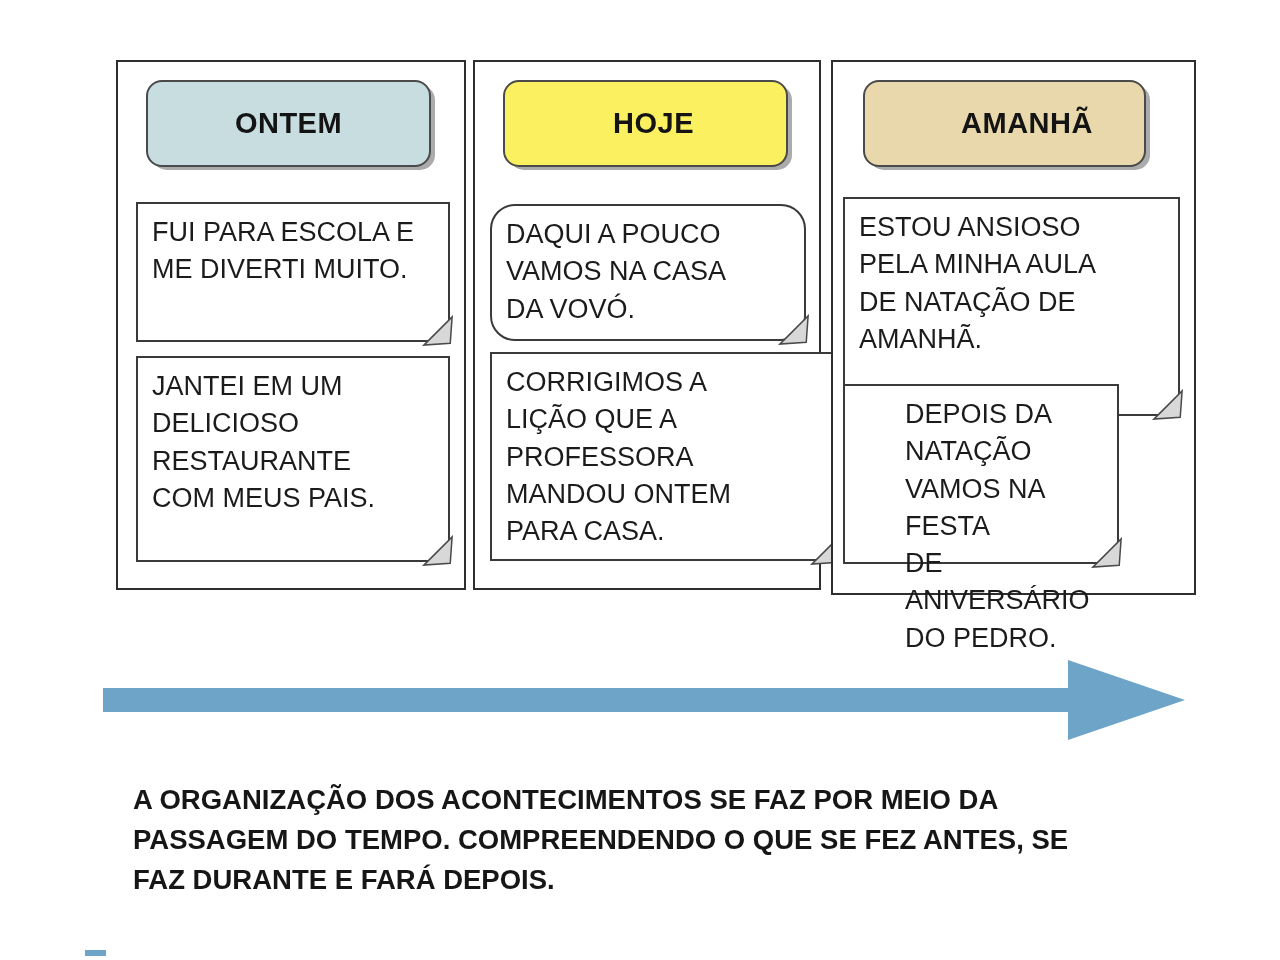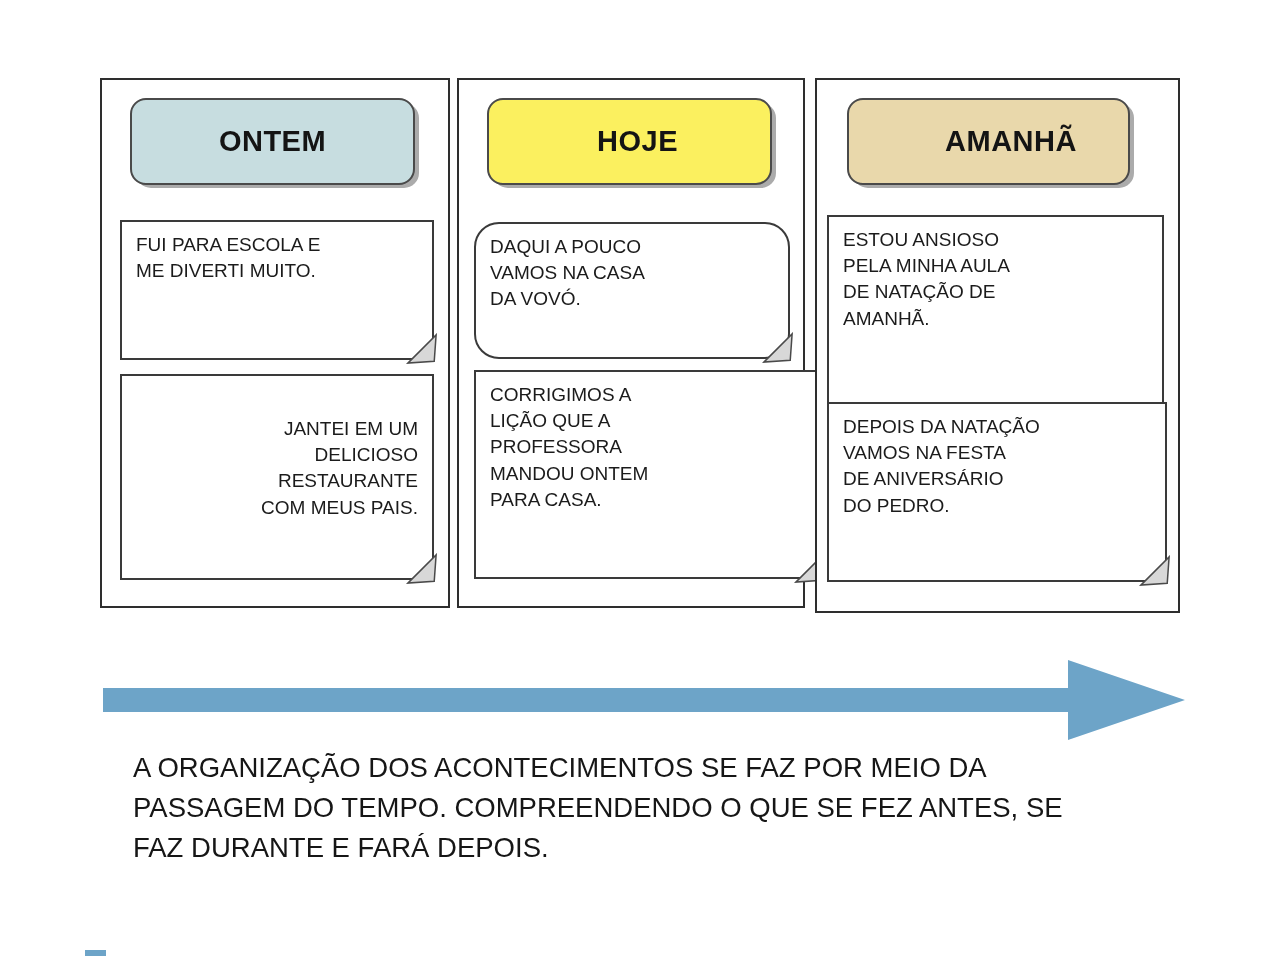--- a/index.html
+++ b/index.html
@@ -10,24 +10,25 @@
   }
   .page {
     position: relative;
     width: 1280px;
     height: 960px;
     background: #ffffff;
     overflow: hidden;
   }
   .column {
     position: absolute;
-    top: 78px;
+    top: 60px;
     background: #ffffff;
     border: 2px solid #2e2e2e;
     box-sizing: border-box;
+    margin-left: 16px;
   }
   .col1 { left: 100px; width: 350px; height: 530px; }
   .col2 { left: 457px; width: 348px; height: 530px; }
   .col3 { left: 815px; width: 365px; height: 535px; }
 
   .header {
     position: absolute;
     top: 18px;
     height: 87px;
     border: 2px solid #4a4a4a;
@@ -52,56 +53,57 @@
     position: absolute;
     background: #ffffff;
     border: 2px solid #3a3a3a;
     box-sizing: border-box;
   }
   .n11 { left: 18px; top: 140px; width: 314px; height: 140px; }
   .n12 { left: 18px; top: 294px; width: 314px; height: 206px; }
   .n21 { left: 15px; top: 142px; width: 316px; height: 137px; border-radius: 25px; }
   .n22 { left: 15px; top: 290px; width: 348px; height: 209px; }
   .n31 { left: 10px; top: 135px; width: 337px; height: 219px; }
-  .n32 { left: 10px; top: 322px; width: 340px; height: 180px; }
+  .n32 { left: 10px; top: 322px; width: 276px; height: 180px; padding-left: 46px; }
 
   .note-text {
     padding: 10px 14px;
-    font-size: 19px;
+    font-size: 27px;
     line-height: 1.38;
     color: #1b1b1b;
     white-space: pre-line;
   }
-  .n12 .note-text { padding-top: 40px; text-align: right; }
+  .n12 .note-text { padding-top: 10px; }
 
   .fold {
     position: absolute;
     right: -6px;
     bottom: -7px;
     width: 32px;
     height: 32px;
   }
 
   .arrow-svg {
     position: absolute;
     left: 103px;
     top: 660px;
     width: 1085px;
     height: 80px;
   }
 
   .caption {
     position: absolute;
     left: 133px;
-    top: 748px;
+    top: 780px;
     width: 1060px;
     font-size: 27.5px;
     line-height: 1.45;
     color: #161616;
     white-space: pre-line;
+    font-weight: bold;
   }
 
   .corner-dash {
     position: absolute;
     left: 85px;
     top: 950px;
     width: 21px;
     height: 6px;
   }
 </style>

